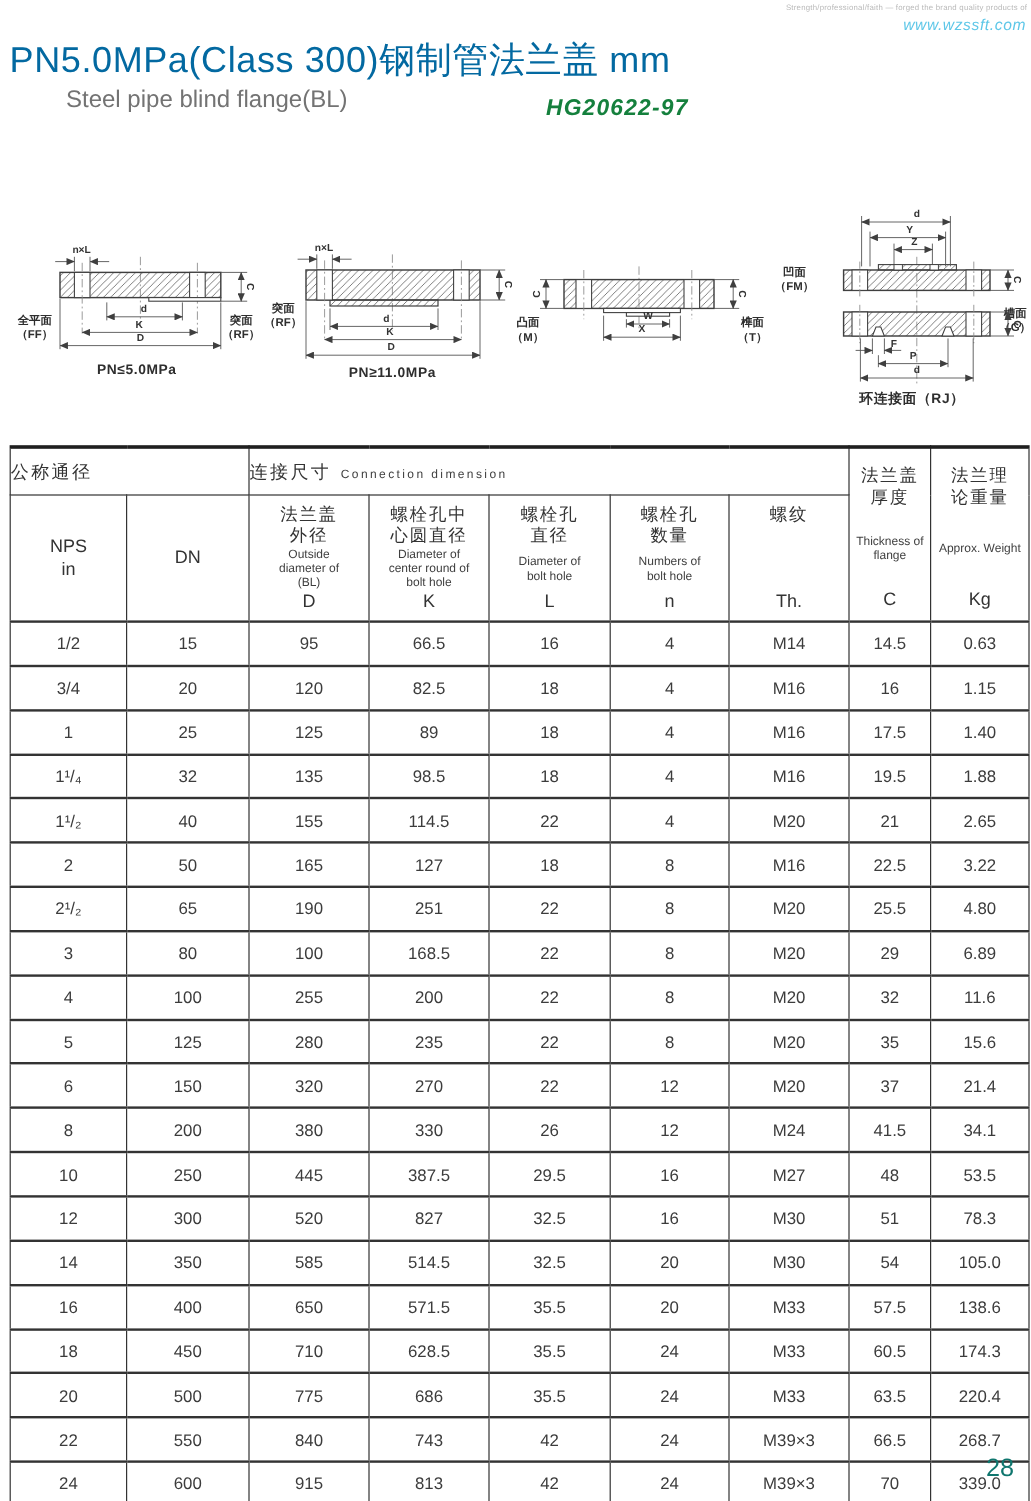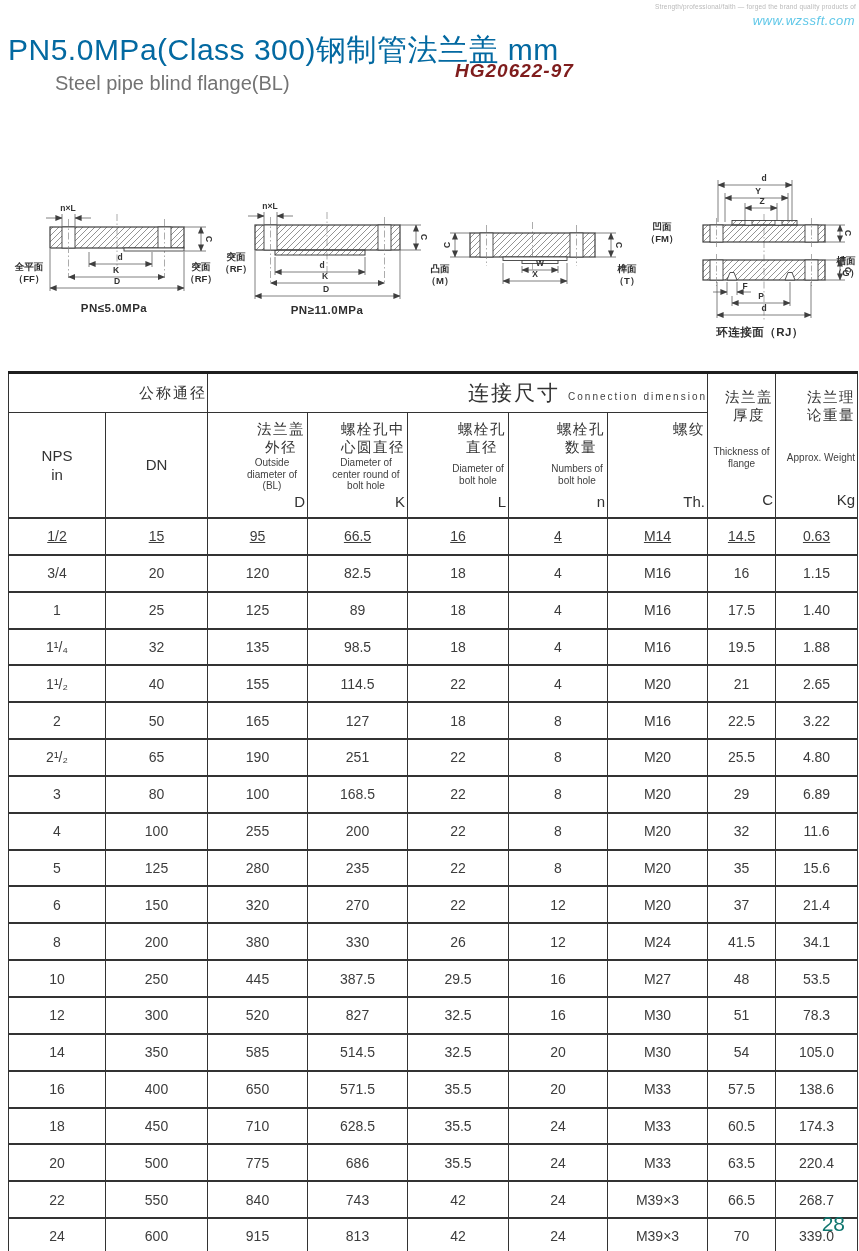--- a/index.html
+++ b/index.html
@@ -5,46 +5,46 @@
   html,body{margin:0;padding:0;}
   body{
     width:859px;height:1251px;position:relative;background:#ffffff;
     font-family:"Liberation Sans","DejaVu Sans",sans-serif;color:#3a3a3a;overflow:hidden;
   }
   
   .tagline{position:absolute;top:3px;right:3px;font-size:6.5px;color:#b9b9b9;letter-spacing:.2px;}
   .website{position:absolute;top:13px;right:4px;font-size:13px;font-style:italic;color:#5ec7e8;letter-spacing:.5px;}
   .title{position:absolute;top:30px;left:8px;font-size:30px;color:#0369a1;letter-spacing:.5px;white-space:nowrap;}
   .subtitle{position:absolute;top:72px;left:8px;font-size:20px;color:#737373;margin-left:47px;}
-  .standard{position:absolute;top:60px;left:455px;font-size:19px;font-style:italic;font-weight:bold;color:#7f1d1d;letter-spacing:1px;}
+  .standard{position:absolute;top:80px;left:455px;font-size:19px;font-style:italic;font-weight:bold;color:#15803d;letter-spacing:1px;}
   .pagenum{position:absolute;top:1212px;right:14px;font-size:21px;color:#0f766e;}
   
   .drw{position:absolute;}
   svg text{font-family:"Liberation Sans","DejaVu Sans",sans-serif;}
   .dimtxt{font-size:8.5px;font-weight:bold;fill:#333;}
   .facetxt{font-size:9.5px;font-weight:bold;fill:#2e2e2e;}
   .captxt{font-size:11.5px;font-weight:bold;fill:#2e2e2e;letter-spacing:.5px;}
   
   .tblwrap{position:absolute;left:8px;top:371px;width:849px;}
   table{border-collapse:collapse;table-layout:fixed;width:849px;}
   th,td{border:1px solid #333;padding:0;font-weight:normal;}
   table{border-top:3.5px solid #1f1f1f;border-bottom:3.5px solid #1f1f1f;}
   thead tr.grow th{height:38px;font-size:15px;color:#333;}
   thead tr.srow th{height:104px;vertical-align:middle;}
   tbody td{height:34.85px;text-align:center;font-size:14px;color:#3c3c3c;border-top-width:2px;}
-  tbody tr:first-child td{border-top-width:2.5px;text-decoration:underline;}
-  .gcn{font-size:21px;letter-spacing:2px;}
+  tbody tr:first-child td{border-top-width:2.5px;}
+  .gcn{font-size:15px;letter-spacing:2px;}
   .gen{font-size:10px;color:#3f3f3f;margin-left:8px;}
-  .hdrbox{display:flex;flex-direction:column;justify-content:space-between;align-items:flex-end;height:100%;padding:7px 2px;box-sizing:border-box;}
+  .hdrbox{display:flex;flex-direction:column;justify-content:space-between;align-items:center;height:100%;padding:7px 2px;box-sizing:border-box;}
   .hdrbox.tall{padding:14px 2px 9px 2px;}
   .hcn{font-size:14.5px;letter-spacing:1.5px;line-height:1.25;text-align:center;color:#333;}
   .hen{font-size:10px;line-height:1.15;text-align:center;color:#3f3f3f;}
   .hsym{font-size:15px;color:#333;}
   .npsbox{display:flex;flex-direction:column;justify-content:center;align-items:center;height:100%;font-size:15px;line-height:1.3;color:#333;}
-  .ghc{text-align:right;letter-spacing:2px;}
+  .ghc{text-align:left;letter-spacing:2px;}
 </style>
 </head>
 <body>
 
 <div class="tagline">Strength/professional/faith — forged the brand quality products of</div>
 <div class="website">www.wzssft.com</div>
 <div class="title">PN5.0MPa(Class 300)钢制管法兰盖  mm</div>
 <div class="subtitle">Steel pipe blind flange(BL)</div>
 <div class="standard">HG20622-97</div>
 

